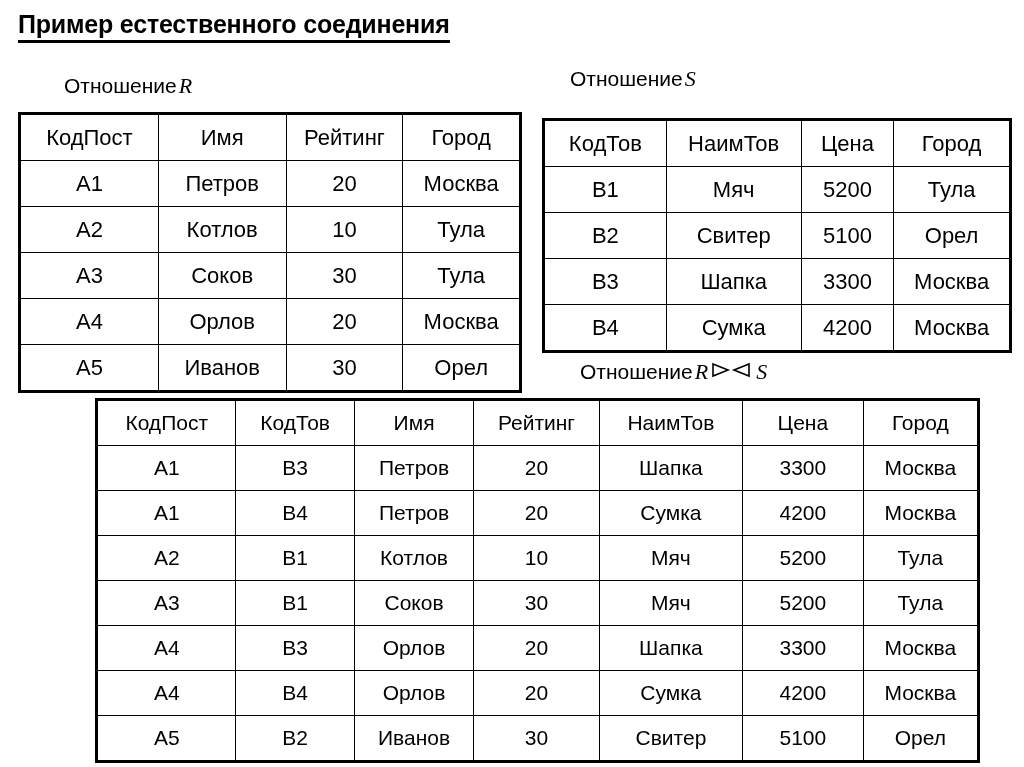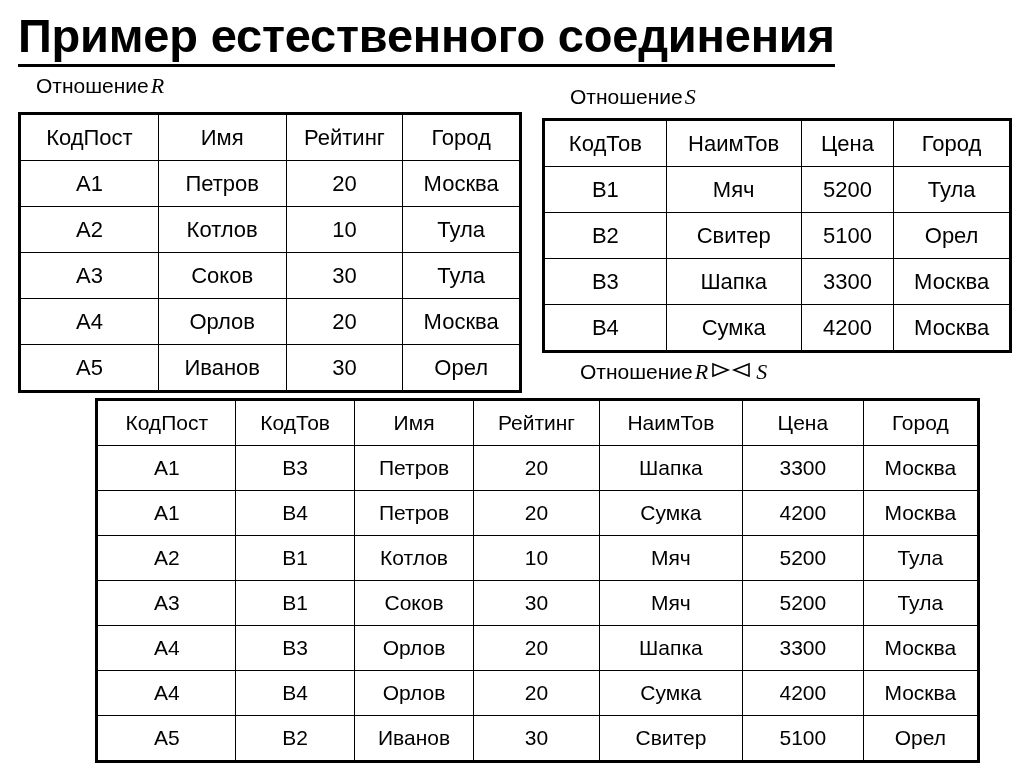--- a/index.html
+++ b/index.html
@@ -14,21 +14,21 @@
     font-family: "Liberation Sans", sans-serif;
     color: #000000;
     overflow: hidden;
   }
 
   
   #slide-title {
     position: absolute;
     left: 18px;
     top: 12px;
-    font-size: 47px;
+    font-size: 25px;
     font-weight: bold;
     letter-spacing: -0.2px;
     white-space: nowrap;
     line-height: 1.0;
   }
   #slide-title .tx {
     border-bottom: 3px solid #000;
     padding-bottom: 2px;
   }
 
@@ -46,22 +46,22 @@
     padding-left: 2px;
   }
   .join-sym {
     display: inline-block;
     padding: 0 3px;
     position: relative;
     top: 1px;
   }
   .join-sym svg { display: block; }
 
-  #caption-r { left: 36px; top: 75px; text-align: center; }
-  #caption-s { left: 570px; top: 86px; }
+  #caption-r { left: 64px; top: 75px; text-align: center; }
+  #caption-s { left: 570px; top: 68px; }
   #caption-rs { left: 580px; top: 359px; }
 
   
   table.rel-table {
     position: absolute;
     border-collapse: collapse;
     background: #fde047;
     table-layout: fixed;
   }
   table.rel-table td,

